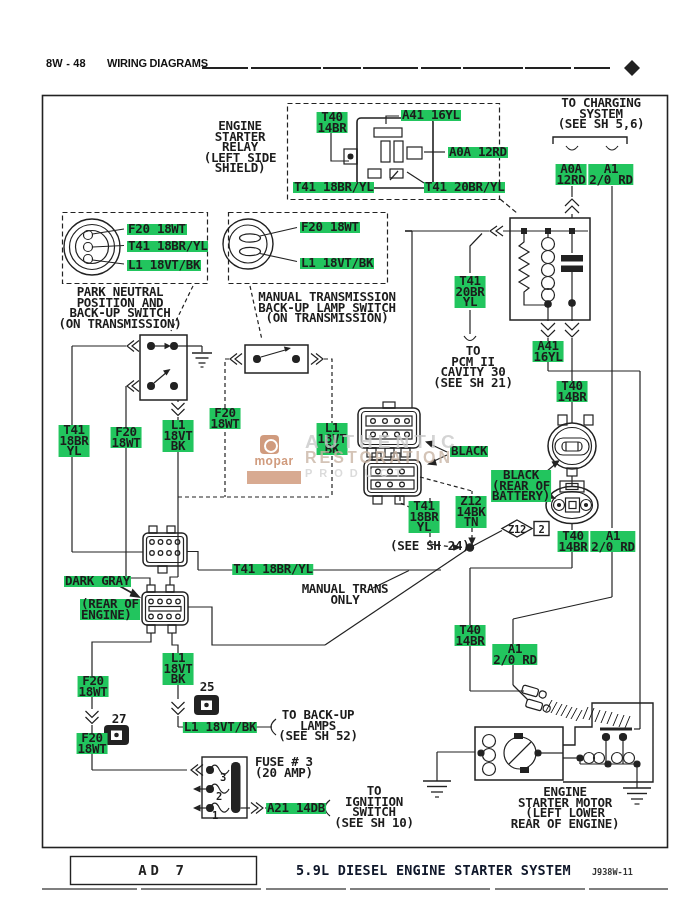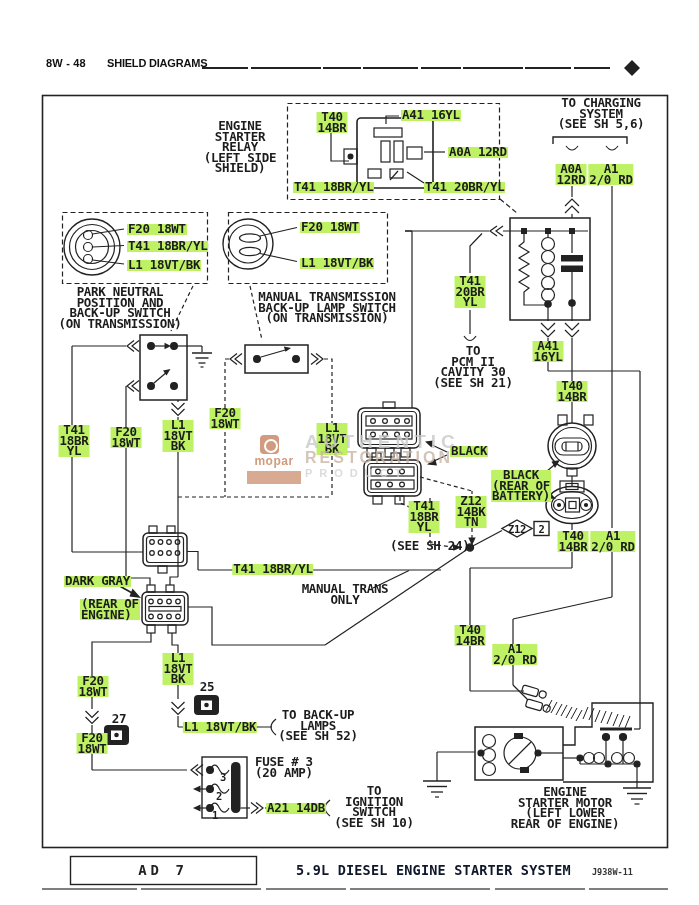--- a/index.html
+++ b/index.html
@@ -1,21 +1,21 @@
 <!DOCTYPE html>
 <html><head>
 <meta charset="utf-8">
 <style>
   html,body{margin:0;padding:0;background:#fff;}
   #page{position:relative;width:699px;height:905px;background:#fff;overflow:hidden;
         font-family:"DejaVu Sans Mono",monospace;color:#1c1c1c;}
   svg{position:absolute;left:0;top:0;}
   .lbl{position:absolute;white-space:pre;font:700 12.5px/10.5px "DejaVu Sans Mono",monospace;
        letter-spacing:-0.3px;color:#1c1c1c;text-align:center;transform:translateX(-50%);
-       background:#bef264;padding:0 1px;}
+       background:#22c55e;padding:0 1px;}
   .lbl.left{transform:none;text-align:left;}
   .lbl.nobg{background:transparent;}
   .hdr{position:absolute;font:700 11px/12px "Liberation Sans",sans-serif;letter-spacing:0.2px;color:#111;}
   .ftr-code{position:absolute;left:70px;top:860px;width:186px;text-align:center;
             font:700 14px/20px "DejaVu Sans Mono",monospace;letter-spacing:4px;color:#222;}
   .ftr-title{position:absolute;left:296px;top:861px;font:700 13.5px/18px "DejaVu Sans Mono",monospace;
              letter-spacing:0.2px;color:#0f172a;}
   .ftr-doc{position:absolute;left:592px;top:867px;font:700 8.5px/10px "DejaVu Sans Mono",monospace;color:#333;}
   
   .wm{position:absolute;opacity:0.78;}
@@ -427,21 +427,21 @@
         <circle cx="629" cy="758" r="5.5"></circle>
     <line x1="637" y1="764" x2="637" y2="788"></line>
     <line x1="623" y1="788" x2="651" y2="788" stroke-width="1.5"></line>
     <line x1="627" y1="793.5" x2="647" y2="793.5" stroke-width="1.4"></line>
     <line x1="631" y1="799" x2="643" y2="799" stroke-width="1.3"></line>
     <line x1="634.5" y1="804" x2="639.5" y2="804" stroke-width="1.2"></line>
   </g>
 </svg>
 
 <div class="hdr" style="left:46px;top:57px">8W - 48</div>
-<div class="hdr" style="left:107px;top:57px;letter-spacing:-0.2px">SHIELD DIAGRAMS</div>
+<div class="hdr" style="left:107px;top:57px;letter-spacing:-0.2px">WIRING DIAGRAMS</div>
 
 <div class="lbl nobg" style="left:240px;top:121px">ENGINE
 STARTER
 RELAY
 (LEFT SIDE
 SHIELD)</div>
 <div class="lbl" style="left:332px;top:112px">T40
 14BR</div>
 <div class="lbl left" style="left:401px;top:110px">A41 16YL</div>
 <div class="lbl left" style="left:448px;top:147px">A0A 12RD</div>

